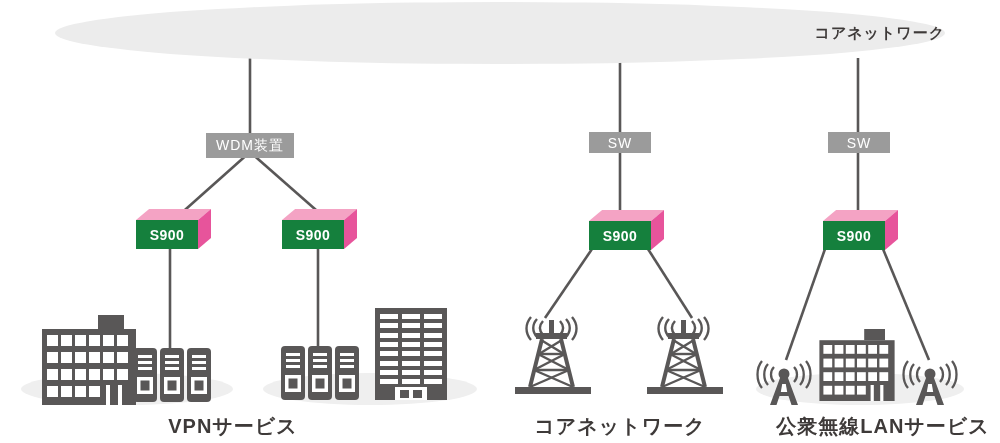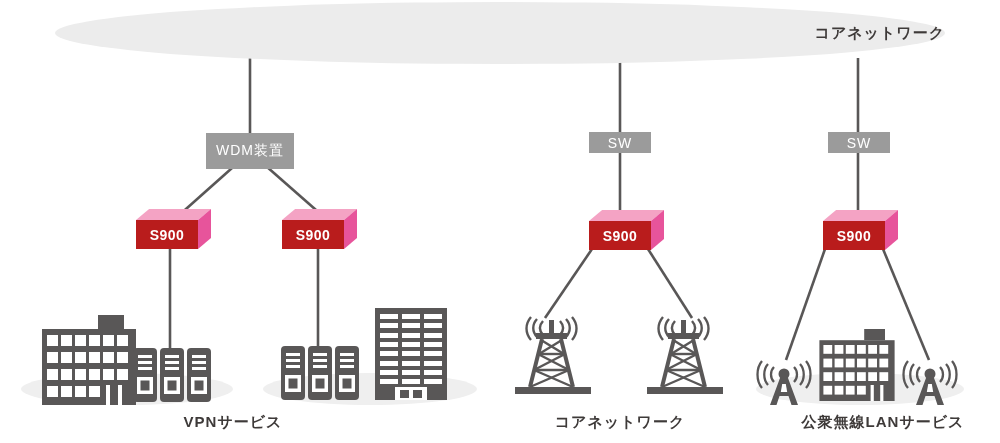--- a/index.html
+++ b/index.html
@@ -12,44 +12,44 @@
   .core{
     position:absolute;left:55px;top:2px;width:890px;height:62px;border-radius:50%;
     background:#ececec;display:flex;align-items:center;justify-content:flex-end;z-index:2;
   }
   .core .lbl{font-size:15px;font-weight:bold;letter-spacing:1px;}
   
   .node-box{
     position:absolute;background:#9b9b9b;color:#fff;display:flex;align-items:center;
     justify-content:center;z-index:3;letter-spacing:1px;
   }
-  .node-wdm{left:206px;top:133px;width:88px;height:36px;font-size:14px;}
+  .node-wdm{left:206px;top:133px;width:88px;height:25px;font-size:14px;}
   .node-sw1{left:589px;top:132px;width:62px;height:21px;font-size:14px;}
   .node-sw2{left:828px;top:132px;width:62px;height:21px;font-size:14px;}
   
   .s900{
-    position:absolute;width:62px;height:29px;background:#b91c1c;color:#fff;z-index:3;
+    position:absolute;width:62px;height:29px;background:#15803d;color:#fff;z-index:3;
     display:flex;align-items:center;justify-content:center;
     font-size:14px;font-weight:bold;letter-spacing:.5px;
   }
   .s900::before{ 
     content:"";position:absolute;left:0;top:-11px;width:62px;height:11px;
     background:#f4a3c4;transform:skewX(-50deg);transform-origin:0 100%;
   }
   .s900::after{ 
     content:"";position:absolute;left:62px;top:0;width:13px;height:29px;
     background:#e7549b;transform:skewY(-40.2deg);transform-origin:0 0;
   }
   .s900-a{left:136px;top:220px;}
   .s900-b{left:282px;top:220px;}
   .s900-c{left:589px;top:221px;}
   .s900-d{left:823px;top:221px;}
   
   .svc{
-    position:absolute;top:413px;transform:translateX(-50%);font-size:15px;
+    position:absolute;top:413px;transform:translateX(-50%);font-size:20px;
     font-weight:bold;white-space:nowrap;z-index:3;letter-spacing:1px;
   }
   .svc-vpn{left:233px;}
   .svc-mobile{left:620px;}
   .svc-wlan{left:861px;margin-left:22px;}
 </style>
 </head>
 <body>
 
 <div class="stage">

